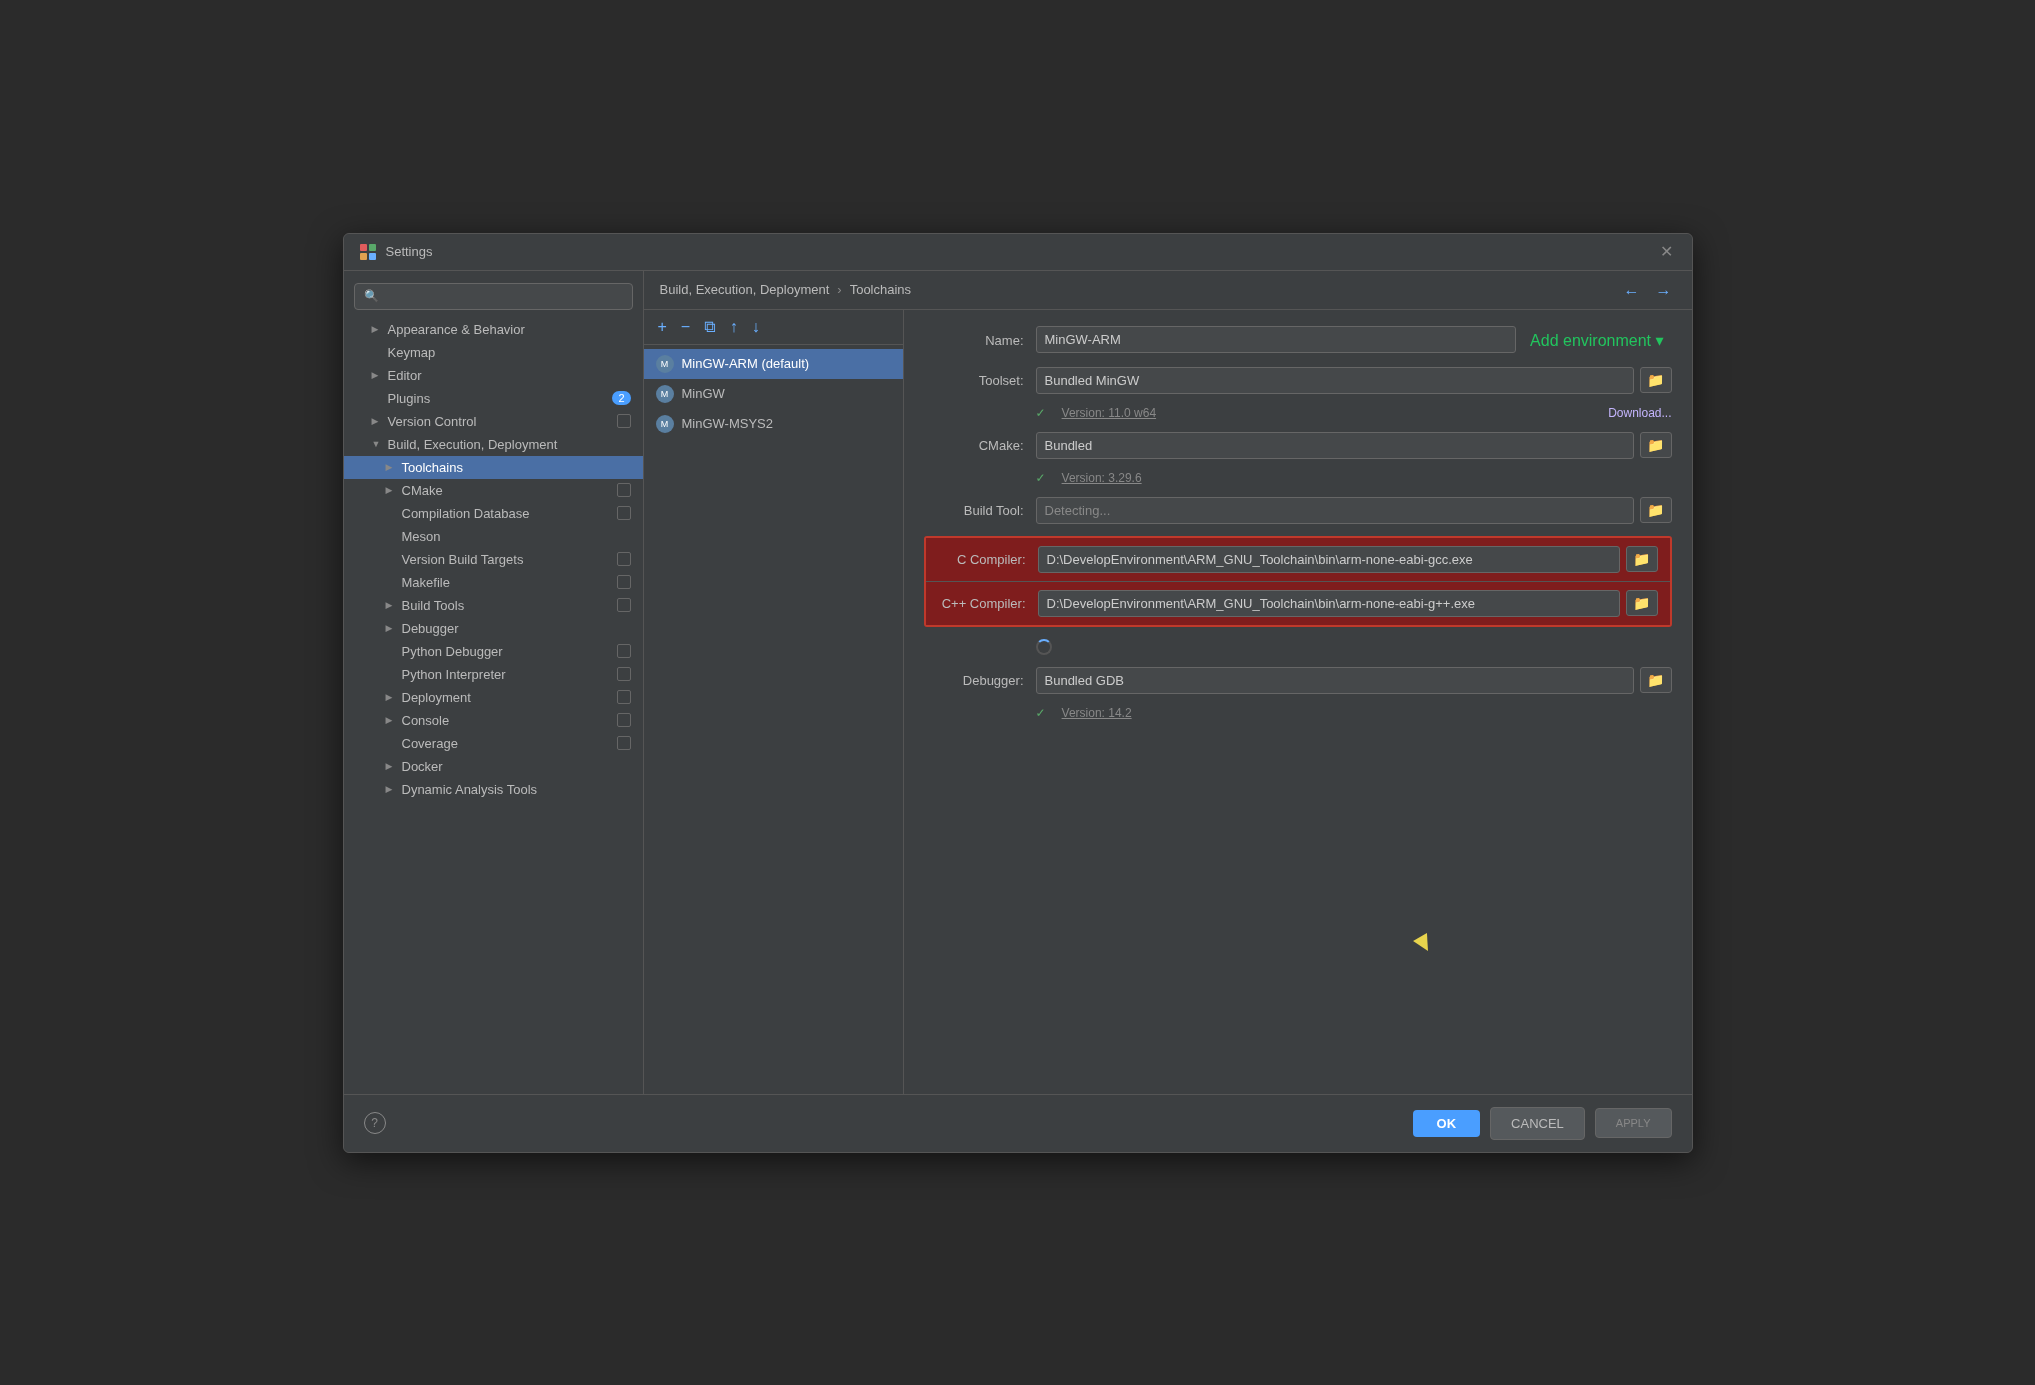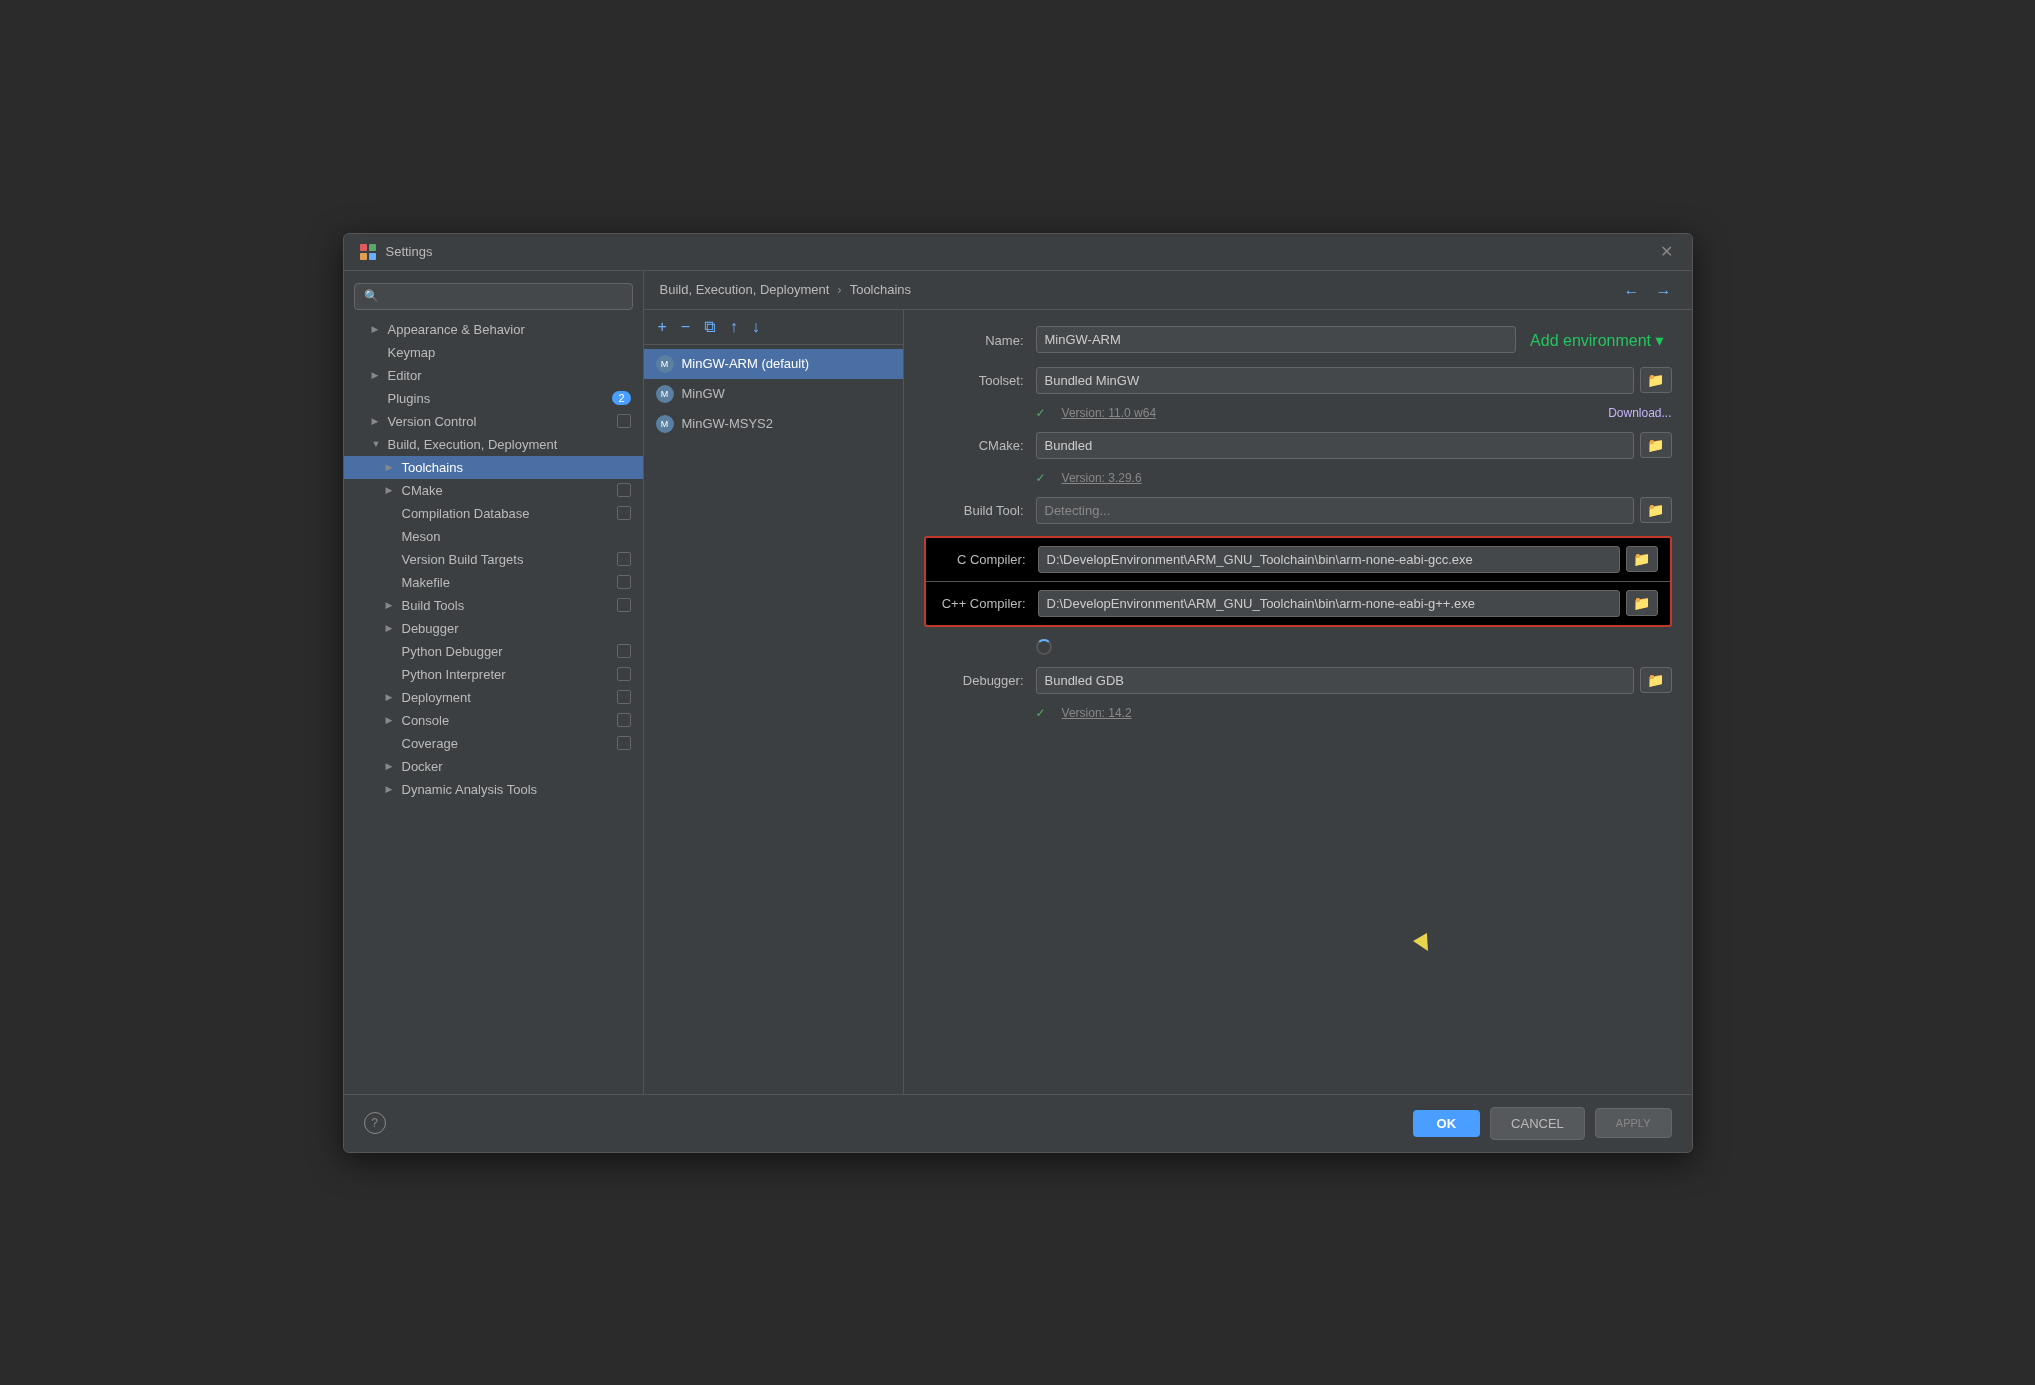--- a/index.html
+++ b/index.html
@@ -287,21 +287,21 @@
       border: 2px solid #c0392b;
       border-radius: 3px;
       margin-bottom: 12px;
       overflow: hidden;
     }
     .highlighted-row {
       display: flex;
       align-items: center;
       padding: 8px 12px;
       gap: 12px;
-      background: #000000;
+      background: #7f1d1d;
     }
     .highlighted-row:not(:last-child) {
       border-bottom: 1px solid #555;
     }
     .highlighted-label {
       color: #bbb;
       font-size: 13px;
       width: 88px;
       flex-shrink: 0;
       text-align: right;

